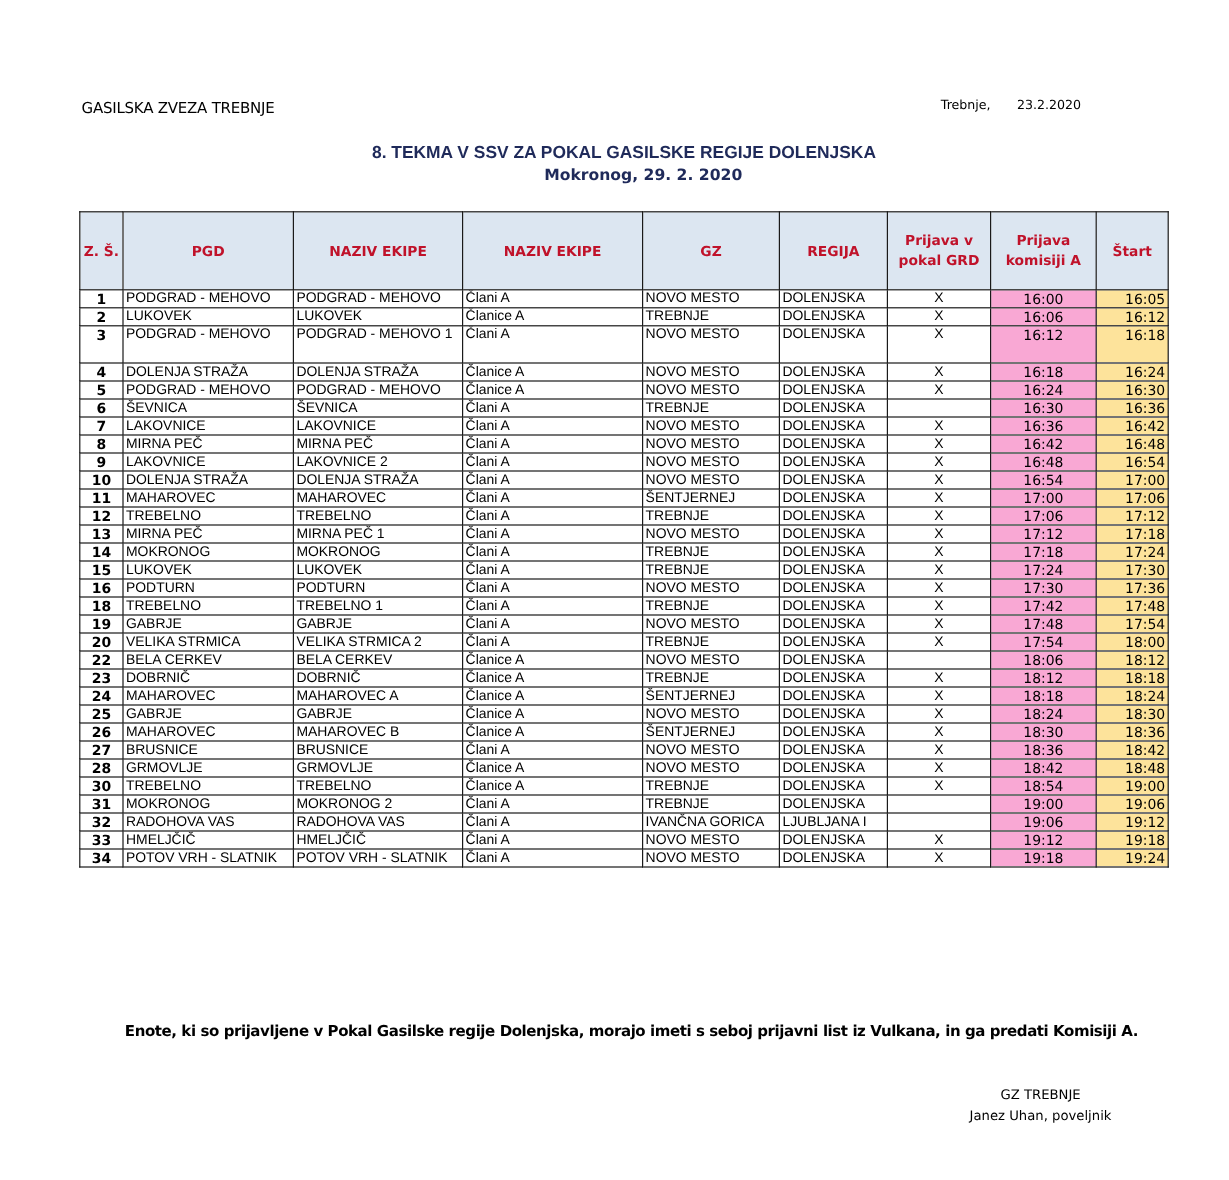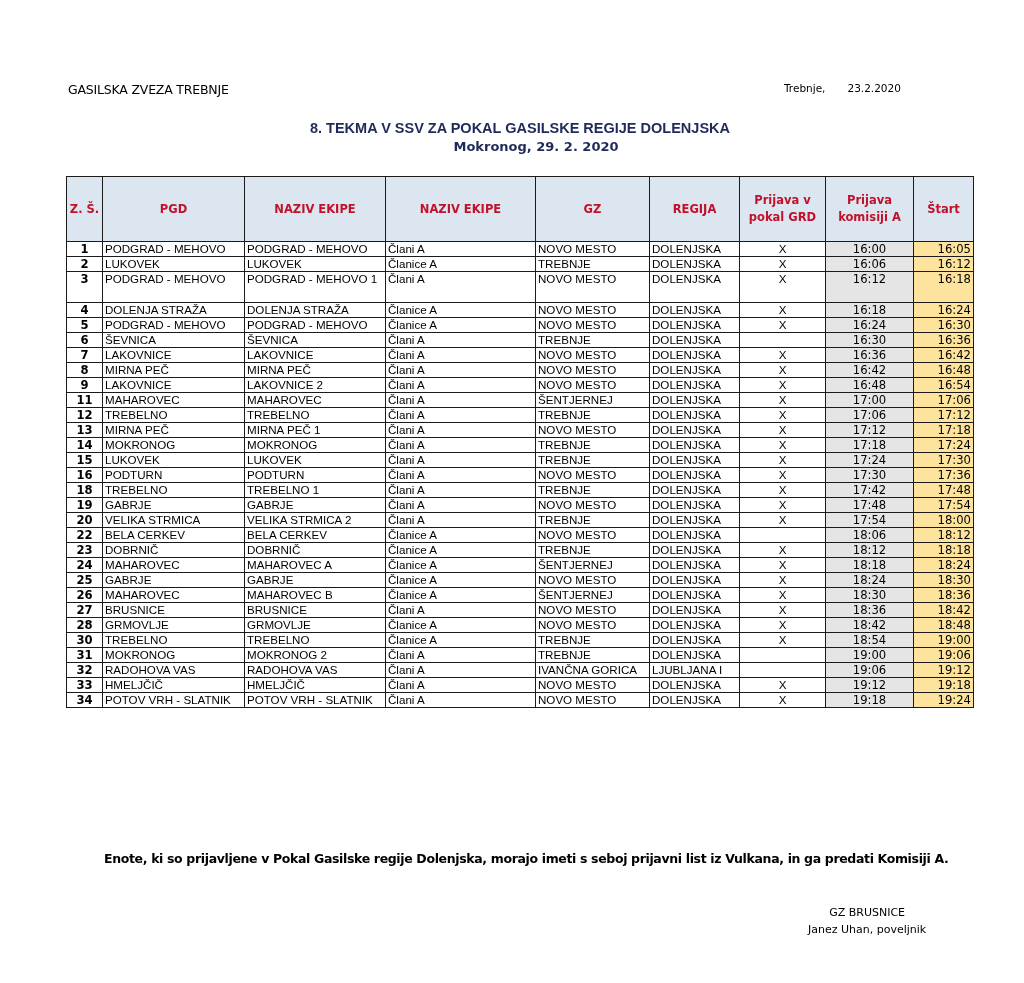--- a/index.html
+++ b/index.html
@@ -8,21 +8,21 @@
   .place-date { position: absolute; left: 784px; top: 82px; font-size: 10.5px; font-family: "DejaVu Sans", sans-serif; text-align: center; }
   .place-date .date { margin-left: 22px; }
   .title { position: absolute; left: 0; width: 1040px; top: 120px; text-align: center; font-weight: bold; font-size: 14.5px; color: #1f2a5a; font-family: "Liberation Sans", sans-serif; }
   .subtitle { position: absolute; left: 0; width: 1072px; top: 139px; text-align: center; font-weight: bold; font-size: 13px; color: #1f2a5a; font-family: "DejaVu Sans", sans-serif; }
   table.sched { position: absolute; left: 66px; top: 176px; border-collapse: collapse; table-layout: fixed; width: 907px; border-radius: 25px; }
   table.sched th, table.sched td { border: 1.5px solid #1a1a1a; padding: 0 2px; overflow: hidden; white-space: nowrap; }
   table.sched th { background: #dce6f1; color: #c0122a; font-family: "DejaVu Sans", sans-serif; font-size: 11.5px; font-weight: bold; height: 64px; text-align: center; line-height: 17px; }
   table.sched td { font-size: 11.6px; height: 14px; line-height: 14px; vertical-align: top; }
   td.num { text-align: center; font-family: "DejaVu Sans", sans-serif; font-weight: bold; font-size: 8.5px; }
   td.x { text-align: center; }
-  td.time { background: #e5e5e5; text-align: center; font-family: "DejaVu Sans", sans-serif; font-size: 10px; }
+  td.time { background: #f9a8d4; text-align: center; font-family: "DejaVu Sans", sans-serif; font-size: 10px; }
   td.start { background: #fde39b; text-align: right; font-family: "DejaVu Sans", sans-serif; font-size: 10px; vertical-align: bottom; }
   tr.tall td { height: 30px; }
   .note { position: absolute; left: 104px; top: 849px; font-weight: bold; font-size: 12.5px; line-height: 19px; font-family: "DejaVu Sans", sans-serif; letter-spacing: -0.35px; }
   .sign { position: absolute; left: 808px; top: 904px; font-size: 11px; line-height: 17px; text-align: center; font-family: "DejaVu Sans", sans-serif; }
 </style>
 </head>
 <body>
 
 <div class="org">GASILSKA ZVEZA  TREBNJE</div>
 <div class="place-date">
@@ -151,20 +151,31 @@
         <td>LAKOVNICE</td>
         <td>LAKOVNICE 2</td>
         <td>Člani A</td>
         <td>NOVO MESTO</td>
         <td>DOLENJSKA</td>
         <td class="x">X</td>
         <td class="time">16:48</td>
         <td class="start">16:54</td>
       </tr>
       <tr>
+        <td class="num">10</td>
+        <td>DOLENJA STRAŽA</td>
+        <td>DOLENJA STRAŽA</td>
+        <td>Člani A</td>
+        <td>NOVO MESTO</td>
+        <td>DOLENJSKA</td>
+        <td class="x">X</td>
+        <td class="time">16:54</td>
+        <td class="start">17:00</td>
+      </tr>
+      <tr>
         <td class="num">11</td>
         <td>MAHAROVEC</td>
         <td>MAHAROVEC</td>
         <td>Člani A</td>
         <td>ŠENTJERNEJ</td>
         <td>DOLENJSKA</td>
         <td class="x">X</td>
         <td class="time">17:00</td>
         <td class="start">17:06</td>
       </tr>
@@ -389,15 +400,15 @@
         <td class="start">19:24</td>
       </tr>
     </tbody>
 </table>
 
 <div class="note">
   <div>Enote, ki so prijavljene v Pokal Gasilske regije Dolenjska, morajo imeti s seboj prijavni list iz Vulkana, in ga predati Komisiji A.</div>
 </div>
 
 <div class="sign">
-  <div>GZ BRUSNICE</div>
+  <div>GZ TREBNJE</div>
   <div>Janez Uhan, poveljnik</div>
 </div>
 
 </body></html>

